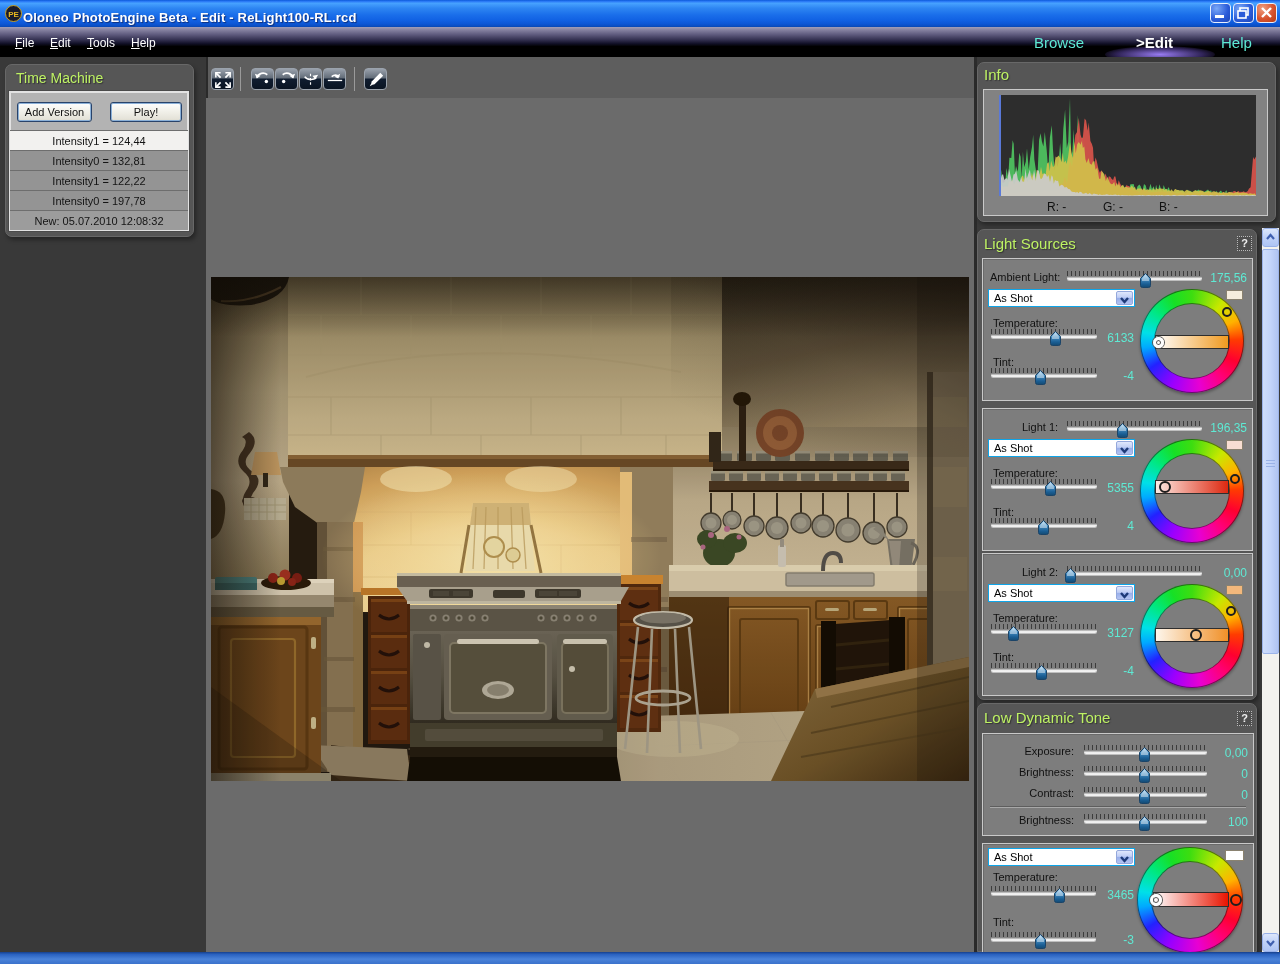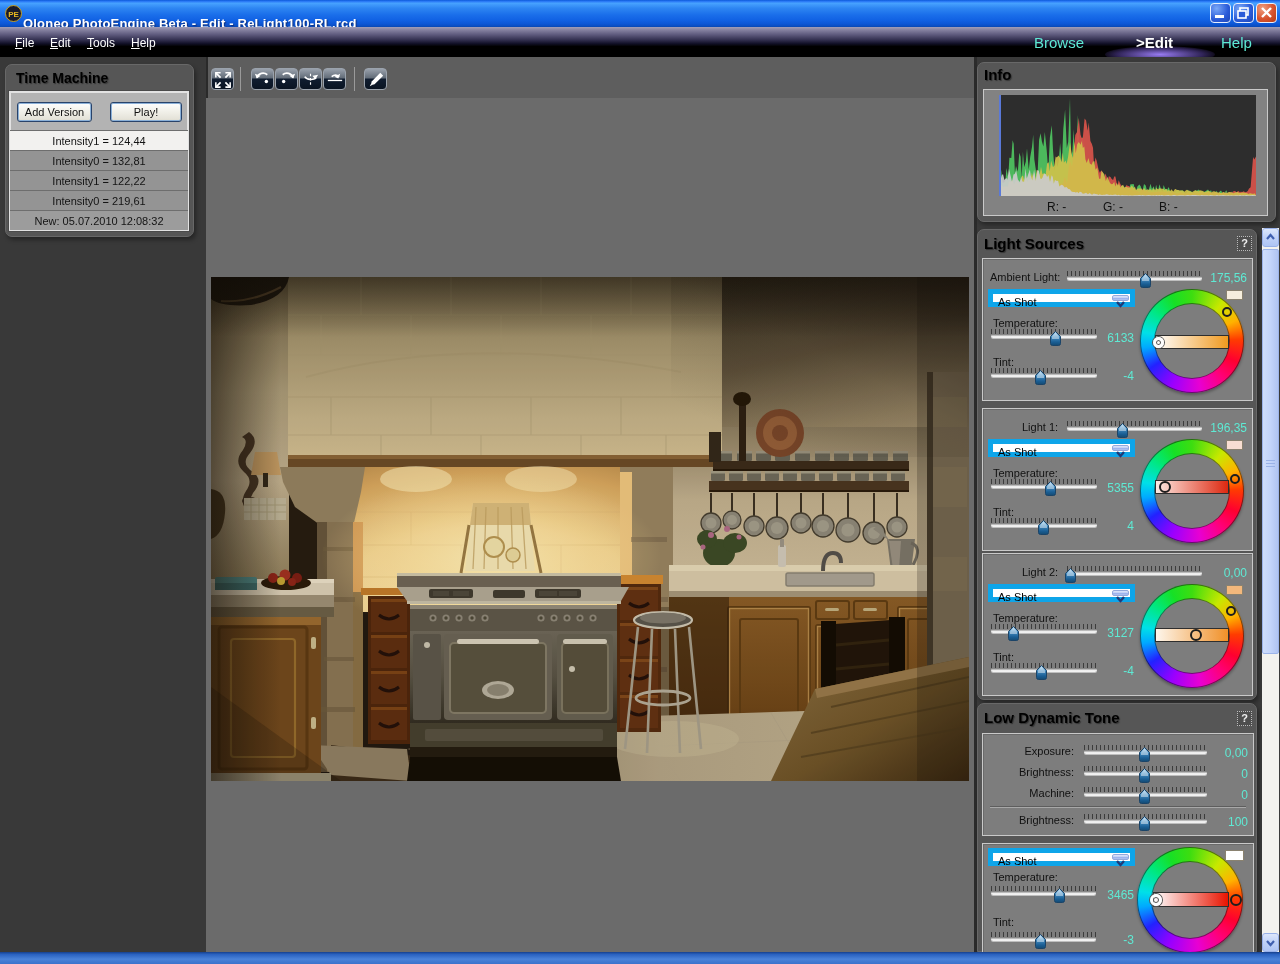--- a/index.html
+++ b/index.html
@@ -1,41 +1,41 @@
 <!DOCTYPE html>
 <html><head><meta charset="utf-8"><title>Oloneo PhotoEngine</title>
 <style>
 *{margin:0;padding:0;box-sizing:border-box;}
 html,body{width:1280px;height:964px;overflow:hidden;background:#6a6a6a;font-family:"Liberation Sans",sans-serif;}
 #root{position:absolute;inset:0;width:1280px;height:964px;overflow:hidden;}
 .abs{position:absolute;}
 #titlebar{left:0;top:0;width:1280px;height:27px;background:linear-gradient(180deg,#0c59da 0%,#2e7ef8 6%,#47a2ff 12%,#2e86f2 30%,#1a6eea 55%,#1161e3 75%,#0d57d6 88%,#0a4ec4 96%,#0947b0 100%);}
-#titletext{left:23px;top:16px;color:#fff;font-size:13px;font-weight:bold;text-shadow:1px 1px 1px #10307a;letter-spacing:0.2px;}
+#titletext{left:23px;top:10px;color:#fff;font-size:13px;font-weight:bold;text-shadow:1px 1px 1px #10307a;letter-spacing:0.2px;}
 .tbtn{top:3px;width:21px;height:20px;border:1px solid #e8f0ff;border-radius:4px;}
 #btnmin{left:1210px;background:radial-gradient(circle at 30% 25%,#7aa8f8,#2a5ad8 60%,#1e46b4);}
 #btnmax{left:1233px;background:radial-gradient(circle at 30% 25%,#7aa8f8,#2a5ad8 60%,#1e46b4);}
 #btnclose{left:1256px;background:radial-gradient(circle at 30% 25%,#f0a080,#d85430 55%,#b83a10);}
 #menubar{left:0;top:27px;width:1280px;height:30px;background:linear-gradient(180deg,#a29eb8 0%,#8a86a4 8%,#5f5b7e 25%,#353252 42%,#121128 55%,#000 65%,#000 100%);}
 .menuitem{top:36px;color:#fff;font-size:12px;}
 .mright{top:34px;font-size:15px;color:#5eead4;}
 #editglow{left:1105px;top:46px;width:110px;height:17px;background:radial-gradient(ellipse at center,rgba(160,130,255,0.95),rgba(120,90,220,0.4) 55%,transparent 78%);border-radius:50%;}
 #leftcol{left:0;top:57px;width:206px;height:895px;background:#393939;}
 #canvas{left:206px;top:57px;width:768px;height:895px;background:#6b6b6b;}
 #toolbar{left:206px;top:57px;width:768px;height:41px;background:#5e5e5e;border-left:2px solid #2a2a2a;}
 #rightcol{left:974px;top:57px;width:306px;height:895px;background:#3a3a3a;border-left:3px solid #2b2b2b;}
 #taskbar{left:0;top:952px;width:1280px;height:12px;background:linear-gradient(180deg,#16408c 0%,#2a62c0 20%,#4a82d8 60%,#3a72cc 100%);}
 .panel{background:#565656;border-radius:7px;border:1px solid #686868;box-shadow:2px 3px 4px rgba(0,0,0,0.35);}
-.ptitle{position:absolute;color:#000000;font-size:15px;font-weight:bold;text-shadow:1px 1px 1px #333;}
+.ptitle{position:absolute;color:#bef264;font-size:15px;font-weight:normal;text-shadow:1px 1px 1px #333;}
 .groupbox{position:absolute;background:#7d7d7d;border:1px solid #c9c9c9;box-shadow:inset 1px 1px 0 #6a6a6a;}
 .lbl{position:absolute;font-size:11px;color:#111;}
 .val{position:absolute;font-size:12px;color:#5eead4;}
 .ticks{position:absolute;height:5px;background-image:repeating-linear-gradient(90deg,#3c3c3c 0px,#3c3c3c 1px,transparent 1px,transparent 4px);}
 .groove{position:absolute;height:4px;background:linear-gradient(180deg,#6e6e6e,#fdfdfd 70%,#e8e8e8);border-radius:2px;box-shadow:0 1px 0 rgba(255,255,255,0.5);}
 .thumb{position:absolute;}
-.combo{position:absolute;background:#fff;border:5px solid #0ea5e9;}
+.combo{position:absolute;background:#fff;border:1px solid #0ea5e9;}
 .combo span{position:absolute;left:5px;top:2px;font-size:11px;color:#000;}
 .combobtn{position:absolute;right:1px;top:1px;bottom:1px;width:17px;border-radius:2px;background:linear-gradient(180deg,#dfe7fc,#c0cef5 45%,#97aeea 50%,#b4c4f2);border:1px solid #94a8dc;}
 .combobtn svg{position:absolute;left:0;top:1px;}
 .wheel{position:absolute;border-radius:50%;background:conic-gradient(from 0deg,#3ddd10,#c8e800 38deg,#ffb200 65deg,#ff3c00 88deg,#ff0030 115deg,#ff0077 140deg,#e800d2 170deg,#9900ff 205deg,#2222ff 237deg,#00aaff 262deg,#00e0e8 280deg,#00e87c 310deg,#16e026 335deg,#3ddd10 360deg);box-shadow:inset 0 0 0 1px rgba(20,20,20,0.55),0 2px 3px rgba(0,0,0,0.3);}
 .wheelin{position:absolute;border-radius:50%;background:#7d7d7d;box-shadow:0 0 0 1px rgba(20,20,20,0.5);}
 .cbar{position:absolute;border:1px solid #2e2e2e;}
 .markw{position:absolute;border-radius:50%;border:3px solid #fdfdfd;box-shadow:0 0 0 1px #555,inset 0 0 0 1px #555;}
 .markd{position:absolute;border-radius:50%;border:2px solid #1e1e1e;}
 .swatch{position:absolute;border:1px solid #8a8270;}
 .qbtn{position:absolute;width:15px;height:15px;background:#4e4e4e;border:1px dotted #bbb;color:#eee;font-size:11px;font-weight:bold;text-align:center;line-height:13px;}
@@ -117,21 +117,21 @@
 <div class="toolsep" style="left:240px;top:67px;"></div>
 <div class="toolsep" style="left:354px;top:67px;"></div>
 <div class="panel abs" style="left:5px;top:64px;width:189px;height:173px;"></div>
 <div class="ptitle" style="left:16px;top:70px;font-size:14px;">Time Machine</div>
 <div class="abs" style="left:9px;top:91px;width:180px;height:140px;background:#b3b3b3;border:2px solid #e2e2e2;box-shadow:0 0 0 1px #4a4a4a;"></div>
 <div class="btn" style="left:17px;top:102px;width:75px;">Add Version</div>
 <div class="btn" style="left:110px;top:102px;width:72px;">Play!</div>
 <div class="tmrow" style="top:130px;background:#f2f1ef;border-top:1px solid #6e6e6e;">Intensity1 = 124,44</div>
 <div class="tmrow" style="top:150px;background:#949494;border-top:1px solid #6e6e6e;">Intensity0 = 132,81</div>
 <div class="tmrow" style="top:170px;background:#949494;border-top:1px solid #6e6e6e;">Intensity1 = 122,22</div>
-<div class="tmrow" style="top:190px;background:#949494;border-top:1px solid #6e6e6e;">Intensity0 = 219,61</div>
+<div class="tmrow" style="top:190px;background:#949494;border-top:1px solid #6e6e6e;">Intensity0 = 197,78</div>
 <div class="tmrow" style="top:210px;background:#9c9c9c;border-top:1px solid #6e6e6e;">New: 05.07.2010 12:08:32</div>
 <svg width="758" height="504" viewBox="0 0 758 504" style="position:absolute;left:211px;top:277px;filter:blur(0.7px);">
       <defs>
 <linearGradient id="uprwall" x1="0" y1="0" x2="0.3" y2="1">
  <stop offset="0" stop-color="#3a3122"></stop>
           <stop offset="0.45" stop-color="#60523c"></stop>
           <stop offset="1" stop-color="#b5a17c"></stop>
         </linearGradient>
 <radialGradient id="alcove" cx="0.5" cy="0.88" r="1.05">
  <stop offset="0" stop-color="#fdedb5"></stop>
@@ -684,21 +684,21 @@
 <div class="val" style="left:1198px;top:746px;width:50px;text-align:right;">0,00</div>
 <div class="lbl" style="left:1004px;top:766px;width:70px;text-align:right;">Brightness:</div>
 <div class="ticks" style="left:1084px;top:766px;width:123px;"></div>
     <div class="groove" style="left:1084px;top:771px;width:123px;"></div>
     <svg class="thumb" style="left:1138.8px;top:768px;" width="11" height="15" viewBox="0 0 11 15">
 <defs></defs>
       <path d="M5.5 0.5 L10.5 5.5 L10.5 12.5 Q10.5 14.5 8.5 14.5 L2.5 14.5 Q0.5 14.5 0.5 12.5 L0.5 5.5 Z" fill="url(#thg)" stroke="#1b4468" stroke-width="1"></path>
 <path d="M5.5 1.6 L2 5.2 L2 8 L9 8 L9 5.2 Z" fill="rgba(255,255,255,0.45)"></path>
     </svg>
 <div class="val" style="left:1198px;top:767px;width:50px;text-align:right;">0</div>
-<div class="lbl" style="left:1004px;top:787px;width:70px;text-align:right;">Machine:</div>
+<div class="lbl" style="left:1004px;top:787px;width:70px;text-align:right;">Contrast:</div>
 <div class="ticks" style="left:1084px;top:787px;width:123px;"></div>
     <div class="groove" style="left:1084px;top:792px;width:123px;"></div>
     <svg class="thumb" style="left:1138.8px;top:789px;" width="11" height="15" viewBox="0 0 11 15">
 <defs></defs>
       <path d="M5.5 0.5 L10.5 5.5 L10.5 12.5 Q10.5 14.5 8.5 14.5 L2.5 14.5 Q0.5 14.5 0.5 12.5 L0.5 5.5 Z" fill="url(#thg)" stroke="#1b4468" stroke-width="1"></path>
 <path d="M5.5 1.6 L2 5.2 L2 8 L9 8 L9 5.2 Z" fill="rgba(255,255,255,0.45)"></path>
     </svg>
 <div class="val" style="left:1198px;top:788px;width:50px;text-align:right;">0</div>
 <div class="abs" style="left:990px;top:806px;width:256px;height:2px;background:#a8a8a8;border-top:1px solid #5e5e5e;"></div>
 <div class="lbl" style="left:1004px;top:814px;width:70px;text-align:right;">Brightness:</div>

